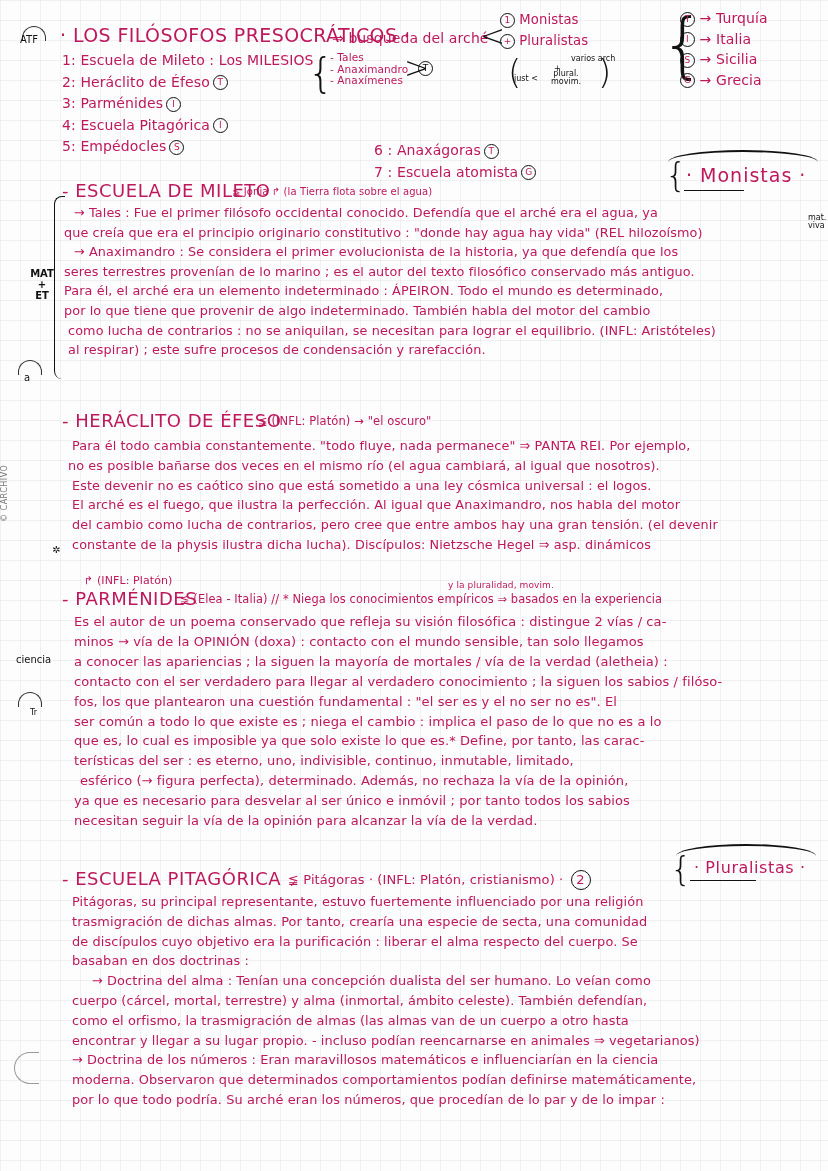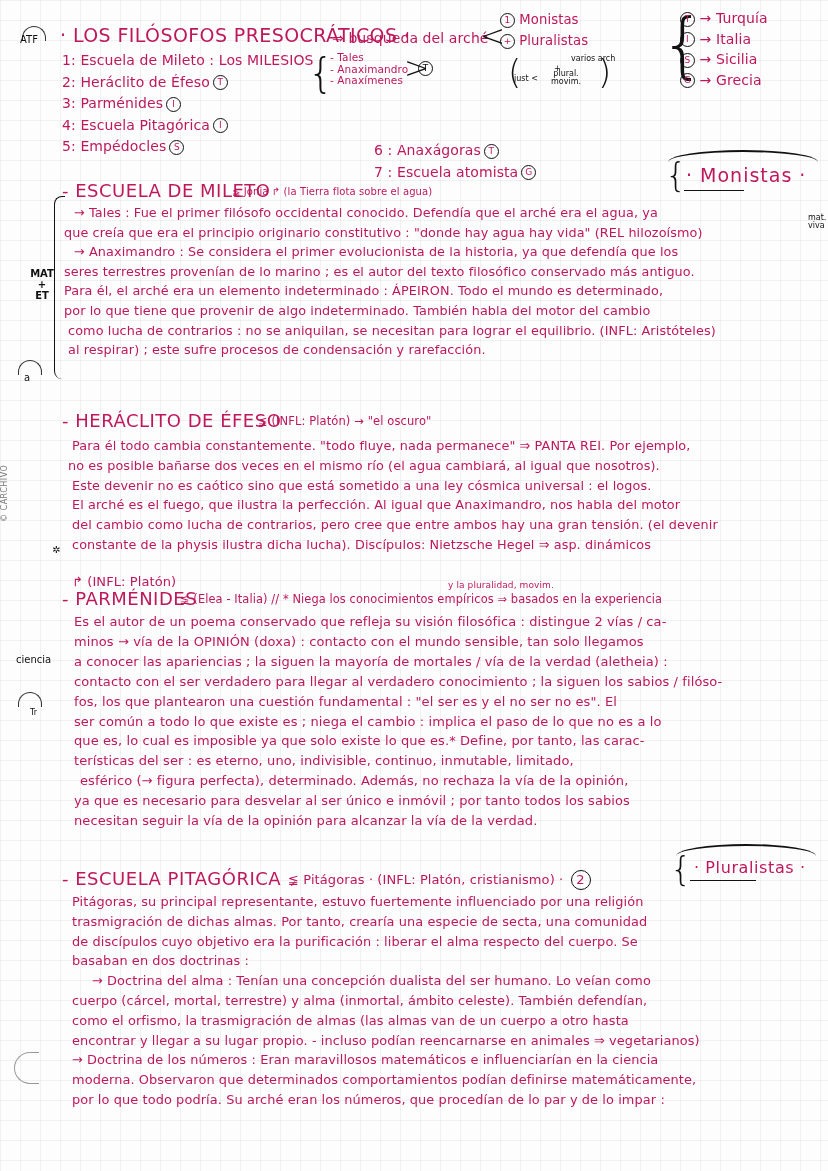--- a/index.html
+++ b/index.html
@@ -128,21 +128,21 @@
   <div style="margin-left:-4px;">no es posible bañarse dos veces en el mismo río (el agua cambiará, al igual que nosotros).</div>
   <div>Este devenir no es caótico sino que está sometido a una ley cósmica universal : el logos.</div>
   <div>El arché es el fuego, que ilustra la perfección. Al igual que Anaximandro, nos habla del motor</div>
   <div>del cambio como lucha de contrarios, pero cree que entre ambos hay una gran tensión. (el devenir</div>
   <div>constante de la physis ilustra dicha lucha). Discípulos: Nietzsche Hegel ⇒ asp. dinámicos</div>
 </div>
 
 <div class="watermark">© CARCHIVO</div>
 <div class="abs" style="left:52px;top:544px;font-size:10px;">✲</div>
 
-<div class="abs hand tiny" style="left:72px;top:574px;font-size:13px;">↱ (INFL: Platón)</div>
+<div class="abs hand tiny" style="left:84px;top:574px;font-size:11px;">↱ (INFL: Platón)</div>
 <div class="abs hand tiny" style="left:448px;top:580px;font-size:9px;">y la pluralidad, movim.</div>
 <div class="abs hand heading" style="left:62px;top:588px;">- PARMÉNIDES</div>
 <div class="abs hand" style="left:180px;top:592px;font-size:11.4px;">≨ (Elea - Italia) // * Niega los conocimientos empíricos ⇒ basados en la experiencia</div>
 
 <div class="abs small" style="left:16px;top:654px;">ciencia</div>
 <div class="arc" style="left:18px;top:692px;"></div>
 <div class="abs tiny" style="left:30px;top:708px;">Tr</div>
 
 <div class="abs hand" style="left:74px;top:612px;line-height:19.9px;font-size:13px;">
   <div>Es el autor de un poema conservado que refleja su visión filosófica : distingue 2 vías / ca-</div>

